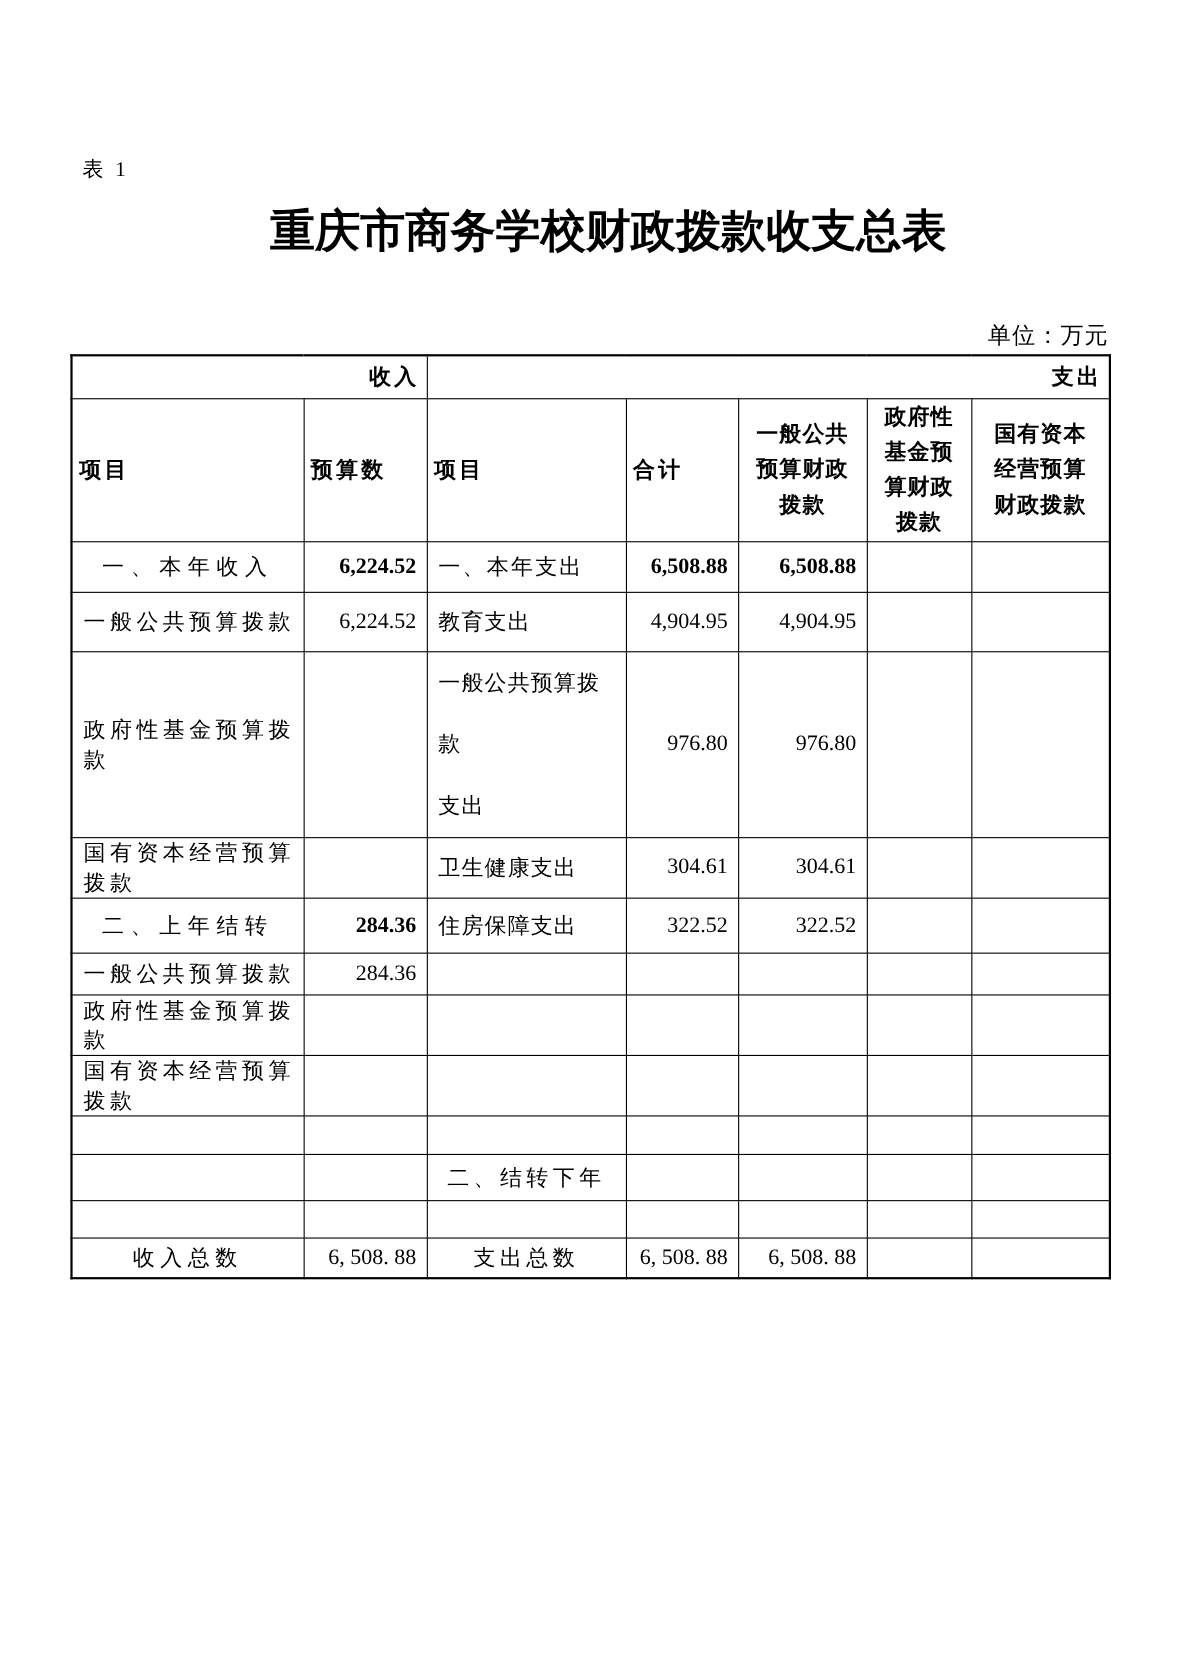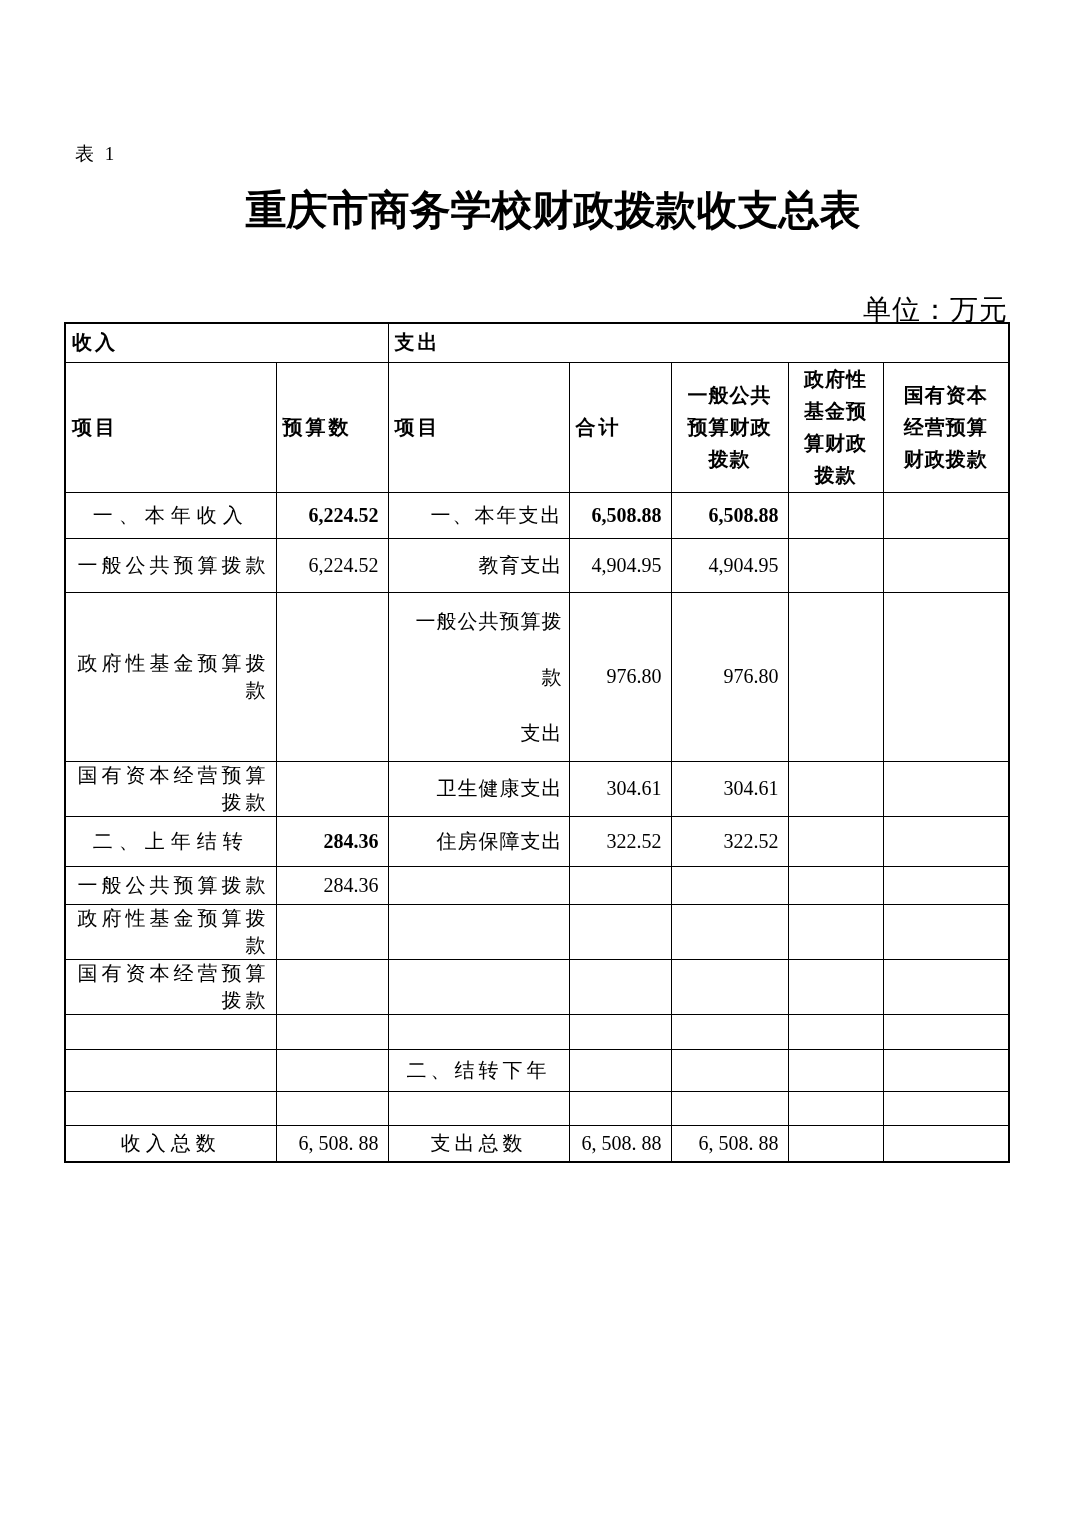--- a/index.html
+++ b/index.html
@@ -30,51 +30,51 @@
     font-family: "Liberation Sans", "DejaVu Sans", sans-serif;
     font-weight: 900;
     font-size: 41px;
     letter-spacing: 0px;
   }
   .unit-label {
     position: absolute;
     left: 64px; top: 291px;
     width: 944px;
     text-align: right;
-    font-size: 28px;
+    font-size: 21px;
     letter-spacing: 1px;
   }
   table.budget {
     position: absolute;
     left: 64px; top: 322px;
     width: 944px;
     border-collapse: collapse;
     table-layout: fixed;
     border: 2px solid #000;
   }
   table.budget td {
     border: 1px solid #000;
     vertical-align: middle;
     font-size: 20px;
     padding: 0 6px;
     overflow: hidden;
   }
   
   .c   { text-align: center; }
-  .l   { text-align: right; padding-left: 10px !important; }
+  .l   { text-align: left; padding-left: 10px !important; }
   .num { text-align: right; padding-right: 9px !important; font-size: 21px; }
   .b   { font-weight: bold; }
   
   .song  { letter-spacing: 4px; }      
   .sp2   { letter-spacing: 2px; }
   .sp6   { letter-spacing: 6px; }
   .hei   { font-family: "Liberation Sans", "DejaVu Sans", sans-serif; letter-spacing: 1px; font-weight: 500; }
   .hdr-top {
     font-family: "Liberation Sans", "DejaVu Sans", sans-serif;
-    font-weight: bold; text-align: left;
+    font-weight: bold; text-align: right;
     font-size: 22px; letter-spacing: 3px;
   }
   .hdr {
     font-weight: bold; 
     font-size: 21px; letter-spacing: 3px;
   }
   .hdr3 {
     font-weight: bold; text-align: center;
     font-size: 20px; letter-spacing: 1px;
     line-height: 1.6;

